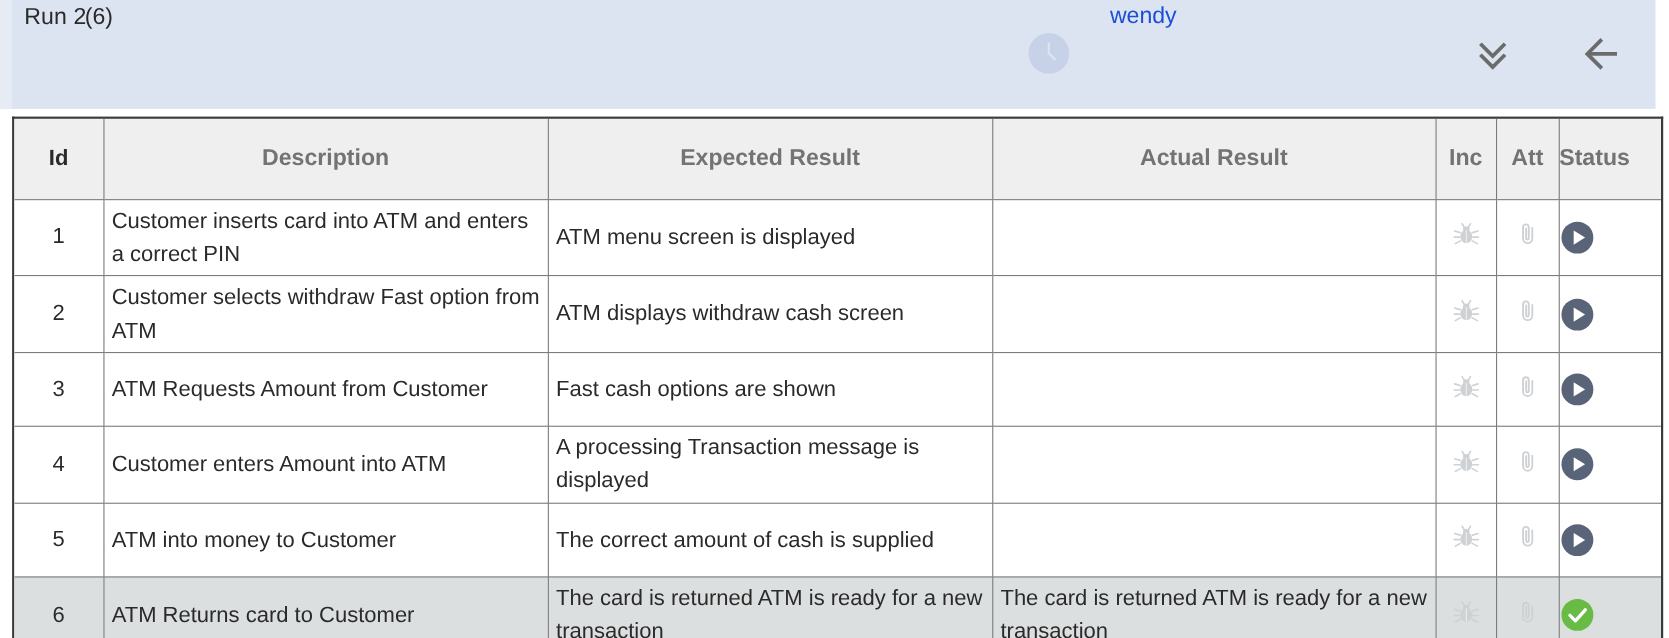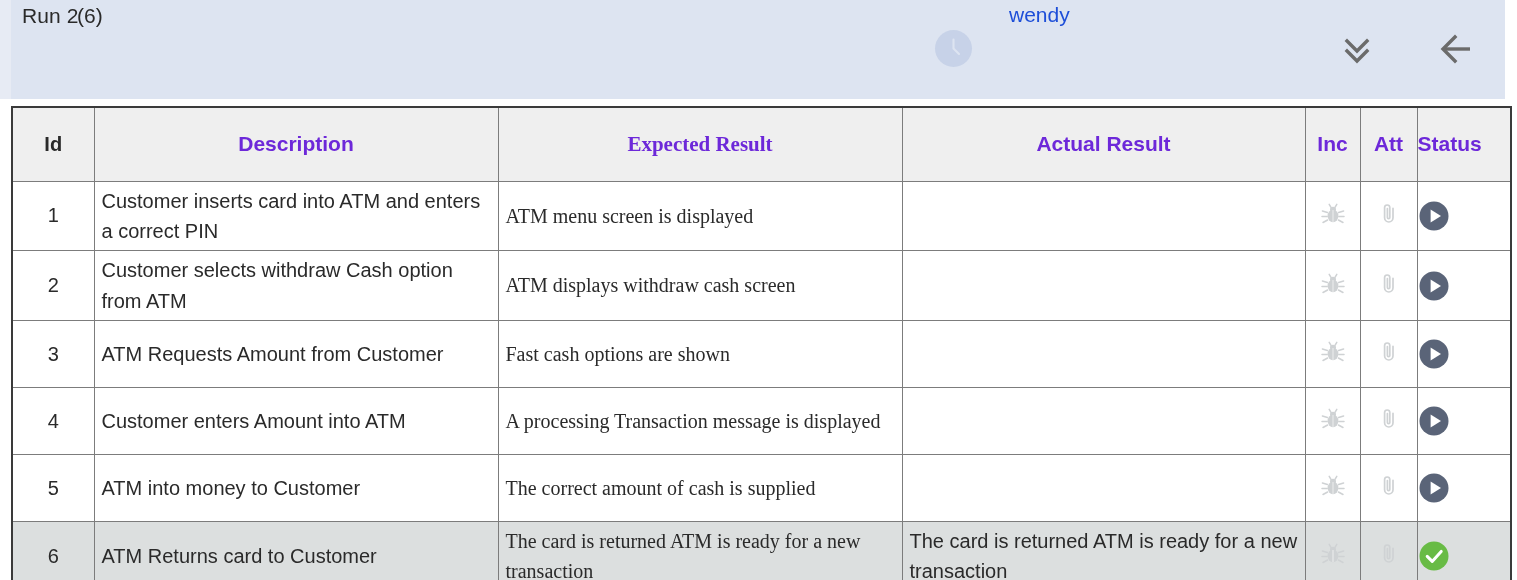--- a/index.html
+++ b/index.html
@@ -102,31 +102,31 @@
     border-bottom: 1px solid #7c7c7c;
     padding: 0;
     vertical-align: middle;
   }
   table.steps th:last-child, table.steps td:last-child { border-right: none; }
 
   thead th {
     background: #efefef;
     font-size: 21px;
     font-weight: bold;
-    color: #6d28d9;
+    color: #737373;
     height: 73px;
     text-align: center;
   }
 
   tbody td { background: #ffffff; }
   tbody tr.selected td { background: #dcdfdf; }
 
   .c-id        { width: 81px;  text-align: center; font-size: 20px; color: #2a2a2a; }
   .c-desc      { width: 404px; }
-  .c-expected  { width: 404px; font-family: Liberation Serif, serif; }
+  .c-expected  { width: 404px; }
   .c-actual    { width: 403px; }
   .c-inc       { width: 55px;  text-align: center; }
   .c-att       { width: 57px;  text-align: center; }
   .c-status    { width: 93px;  text-align: left; }
 
   .cell-text {
     font-size: 20px;
     color: #2a2a2a;
     line-height: 1.52;
     padding: 4px 6px 4px 7px;
@@ -214,21 +214,21 @@
                   <path d="M17 7.3 v9.5 a4.2 4.2 0 0 1 -8.4 0 v-10.2 a2.6 2.6 0 0 1 5.2 0 v9.9 a1.2 1.2 0 0 1 -2.4 0 v-8.9" fill="none" stroke="#cfd2d4" stroke-width="1.7" stroke-linecap="round" stroke-linejoin="round"></path>
                 </svg></span></td>
             <td class="c-status"><span class="play-circle" style="line-height:0;"><svg width="32" height="32" viewBox="0 0 32 32" aria-hidden="true">
                   <circle cx="16" cy="16" r="14.5" fill="#5a6478"></circle>
                   <polygon points="12.6,9.6 23,16 12.6,22.4" fill="#ffffff"></polygon>
                 </svg></span></td>
           </tr>
           <tr>
             <td class="c-id">2</td>
             <td class="c-desc">
-              <div class="cell-text">Customer  selects withdraw Cash option from ATM</div>
+              <div class="cell-text">Customer  selects withdraw Fast option from ATM</div>
             </td>
             <td class="c-expected">
               <div class="cell-text">ATM displays withdraw cash screen</div>
             </td>
             <td class="c-actual">
               <div class="cell-text"></div>
             </td>
             <td class="c-inc"><span style="display:inline-block;line-height:0;"><svg width="26" height="26" viewBox="0 0 26 26" aria-hidden="true">
                   <ellipse cx="13" cy="15" rx="5.4" ry="6.2" fill="#cfd2d4"></ellipse>
                   <ellipse cx="13" cy="8.4" rx="3" ry="2.6" fill="#cfd2d4"></ellipse>

